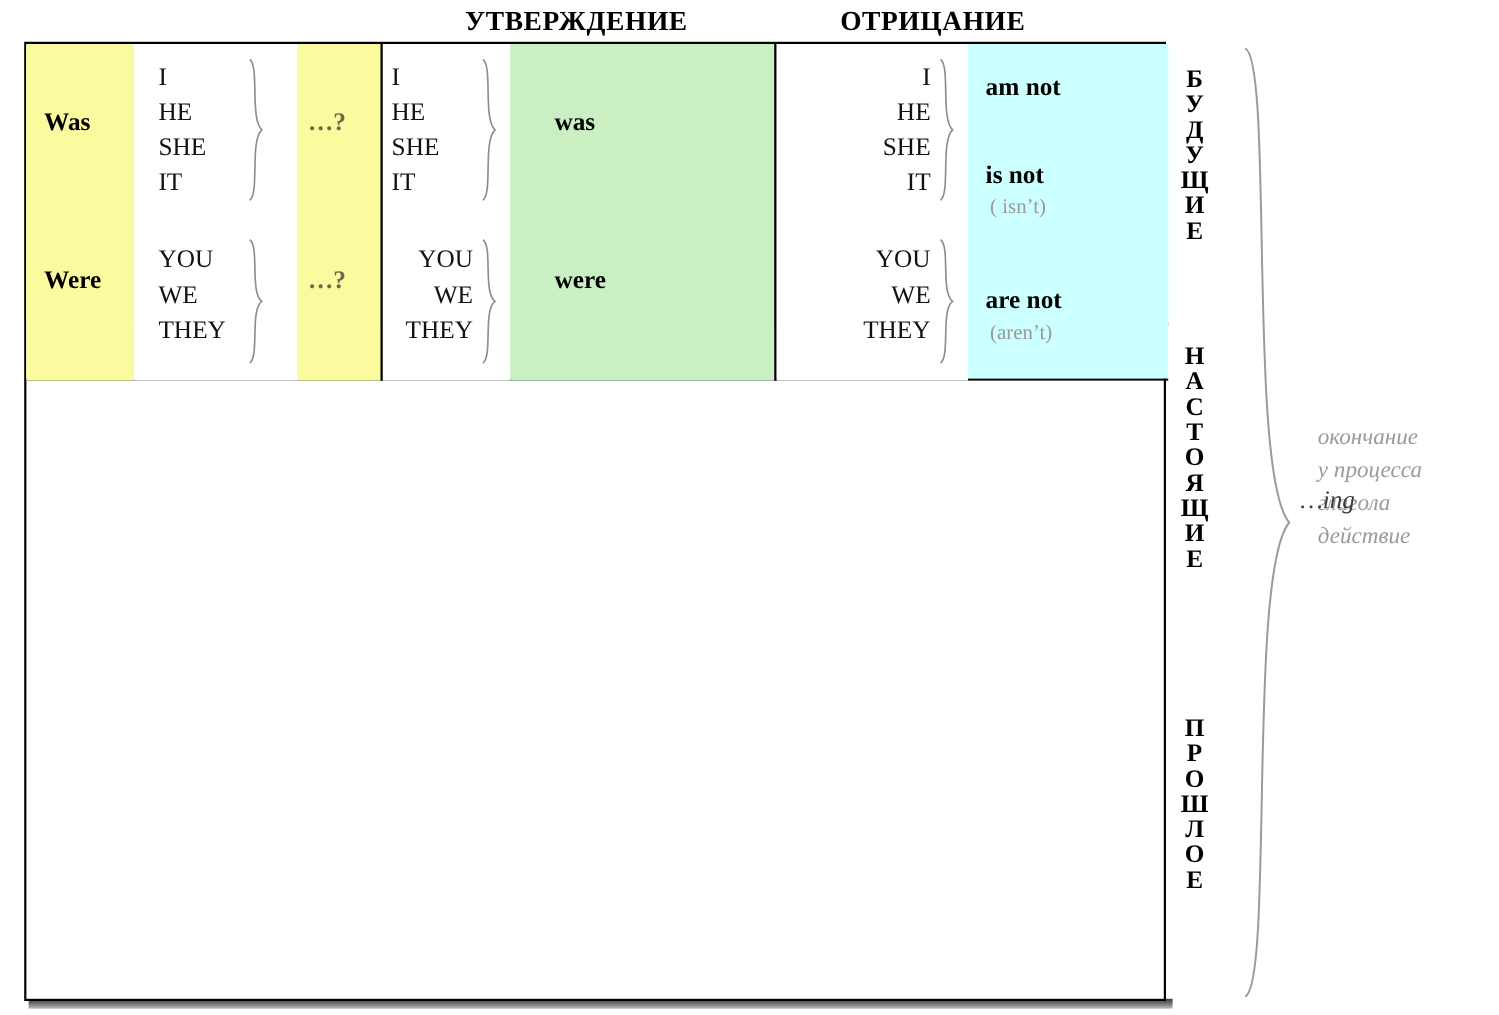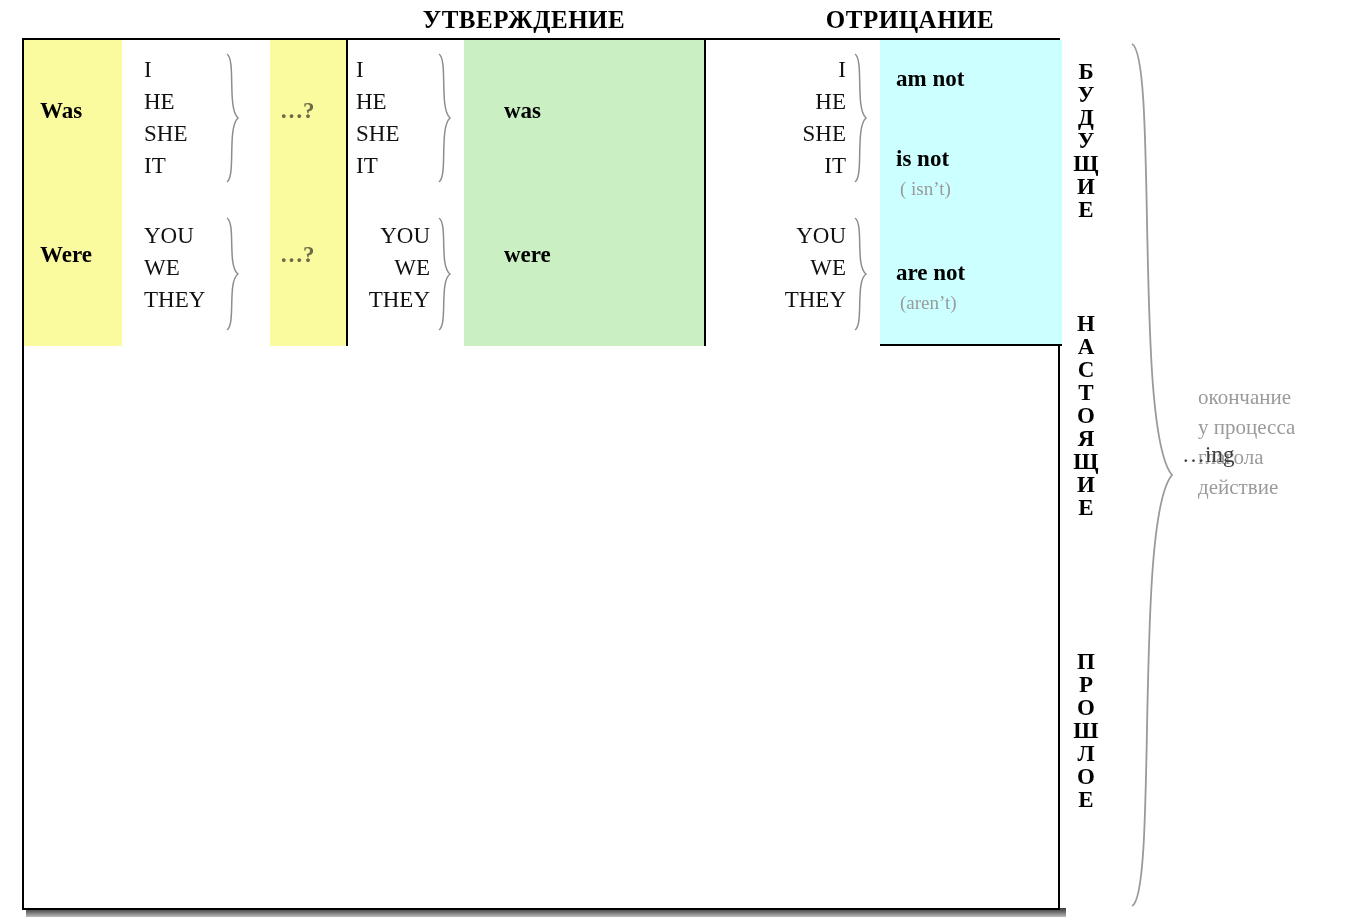--- a/index.html
+++ b/index.html
@@ -16,21 +16,21 @@
     position:absolute; top:0; left:0; width:1363px; height:40px;
   }
   .hdr{
     position:absolute; top:6px;
     font-family:"Liberation Serif", serif;
     font-weight:bold; font-size:25px; letter-spacing:.5px;
     color:#000; text-align:center;
   }
   .hdr-q{ left:22px;  width:322px; }
   .hdr-a{ left:346px; width:356px; }
-  .hdr-n{ left:732px; width:356px; }
+  .hdr-n{ left:670px; width:356px; }
 
   
   .table{
     position:absolute; left:22px; top:38px;
     width:1038px; height:872px;
     box-sizing:border-box;
     border:2px solid #000;
     background:#fff;
   }
   .shadow{
@@ -107,20 +107,21 @@
   }
   .vlabel span{ display:block; }
 
   
   .rbrace{ position:absolute; left:1118px; top:40px; }
   .annot{
     position:absolute; left:1198px; top:382px;
     width:165px;
     font-size:21px; color:#9a9a9a; line-height:30px;
     text-align:left;
+    font-style:italic;
   }
   .annot .ing{
     position:absolute; left:-16px; top:58px;
     font-size:23px; color:#3d3d3d;
   }
 </style>
 </head>
 <body>
 
 <div class="hdr-row">

